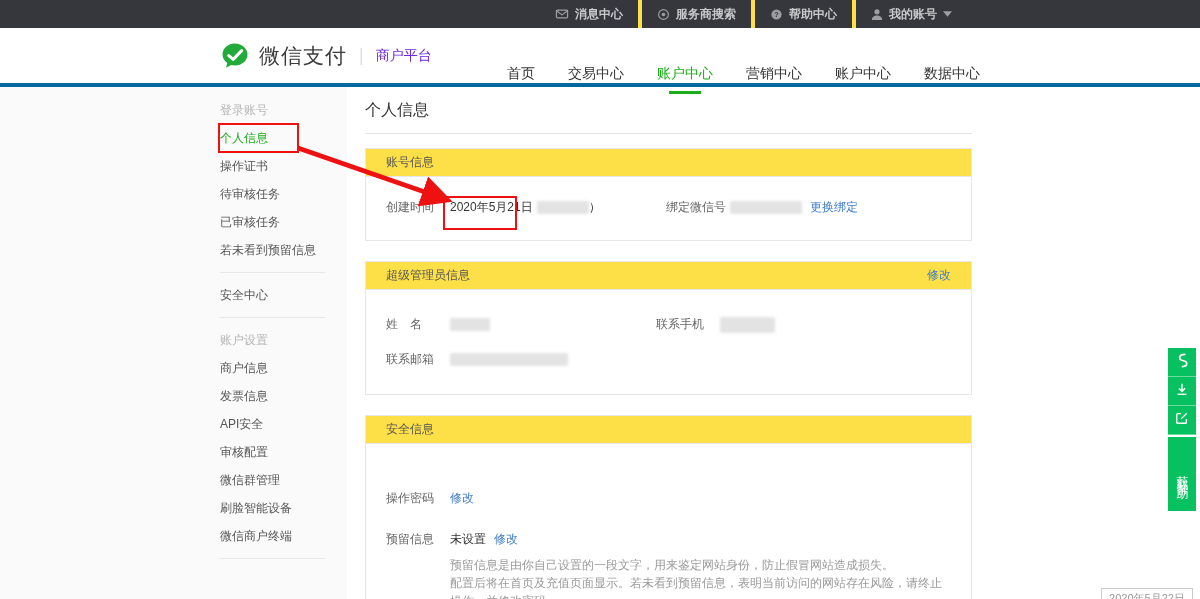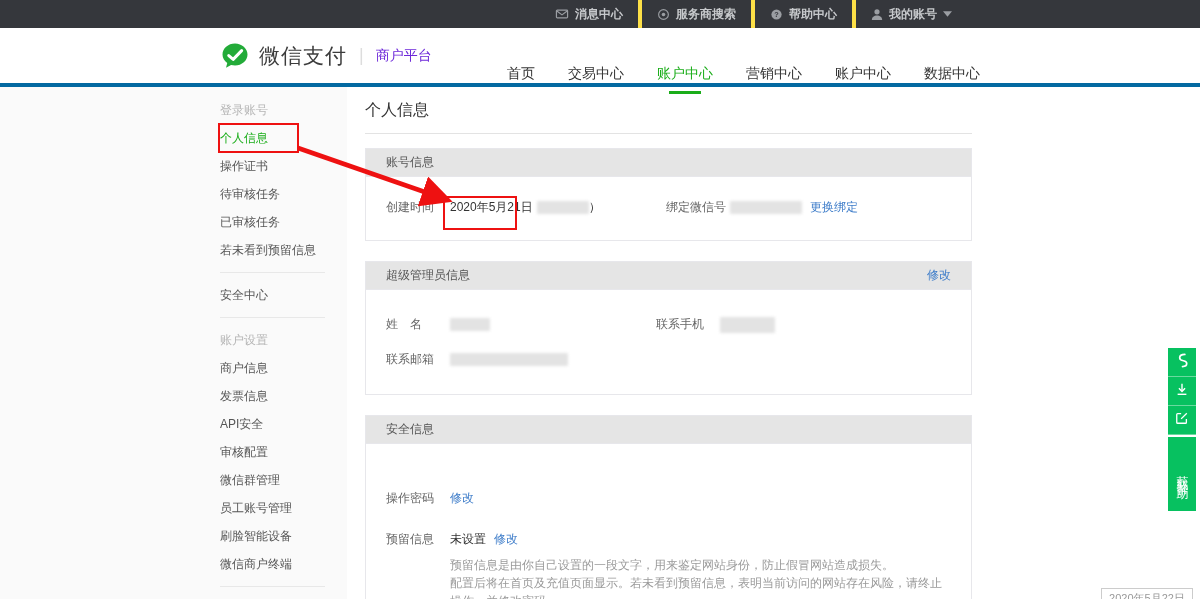--- a/index.html
+++ b/index.html
@@ -36,21 +36,21 @@
     box-sizing:border-box;padding:12px 0 0 220px;}
   .group-title{font-size:12px;color:#b5b5b5;height:28px;line-height:28px;}
   .side-item{font-size:12px;color:#555;height:28px;line-height:28px;cursor:pointer;width:110px;}
   .side-item.active{color:var(--green);}
   .side-divider{width:105px;border:none;border-top:1px solid #e8e8e8;margin:8px 0;}
   .main{position:absolute;left:365px;top:0;width:607px;}
   .page-title{margin-top:16px;font-size:16px;font-weight:400;color:#333;}
   .title-hr{border:none;border-top:1px solid #e3e3e3;margin:12px 0 0;}
   .panel{border:1px solid #e7e7eb;margin-top:14px;background:#fff;}
   .panel + .panel{margin-top:20px;}
-  .panel-head{height:27px;line-height:27px;background:#e5e5e5;border-bottom:1px solid #e7e7eb;
+  .panel-head{height:27px;line-height:27px;background:#fde047;border-bottom:1px solid #e7e7eb;
     padding:0 20px;font-size:12px;color:#555;display:flex;justify-content:space-between;align-items:center;}
   .panel-body{padding:22px 20px 24px;}
   .info-row{display:flex;margin-bottom:18px;}
   .info-row:last-child{margin-bottom:0;}
   .cell{display:flex;align-items:center;}
   .cell-left{width:280px;flex-shrink:0;}
   .cell-left.narrow{width:270px;}
   .flabel{width:64px;font-size:12px;color:#666;flex-shrink:0;}
   .fvalue{font-size:12px;color:#333;display:flex;align-items:center;}
   .tag-green{color:var(--green);margin-left:6px;font-size:12px;}
@@ -161,21 +161,20 @@
       <div class="side-item">若未看到预留信息</div>
       <hr class="side-divider">
       <div class="side-item">安全中心</div>
       <hr class="side-divider">
       <div class="group-title">账户设置</div>
       <div class="side-item">商户信息</div>
       <div class="side-item">发票信息</div>
       <div class="side-item">API安全</div>
       <div class="side-item">审核配置</div>
       <div class="side-item">微信群管理</div>
-      <div class="side-item">员工账号管理</div>
       <div class="side-item">刷脸智能设备</div>
       <div class="side-item">微信商户终端</div>
       <hr class="side-divider">
     </div>
 
   <div class="main">
     <h1 class="page-title">个人信息</h1>
     <hr class="title-hr">
 
     <div class="panel">

